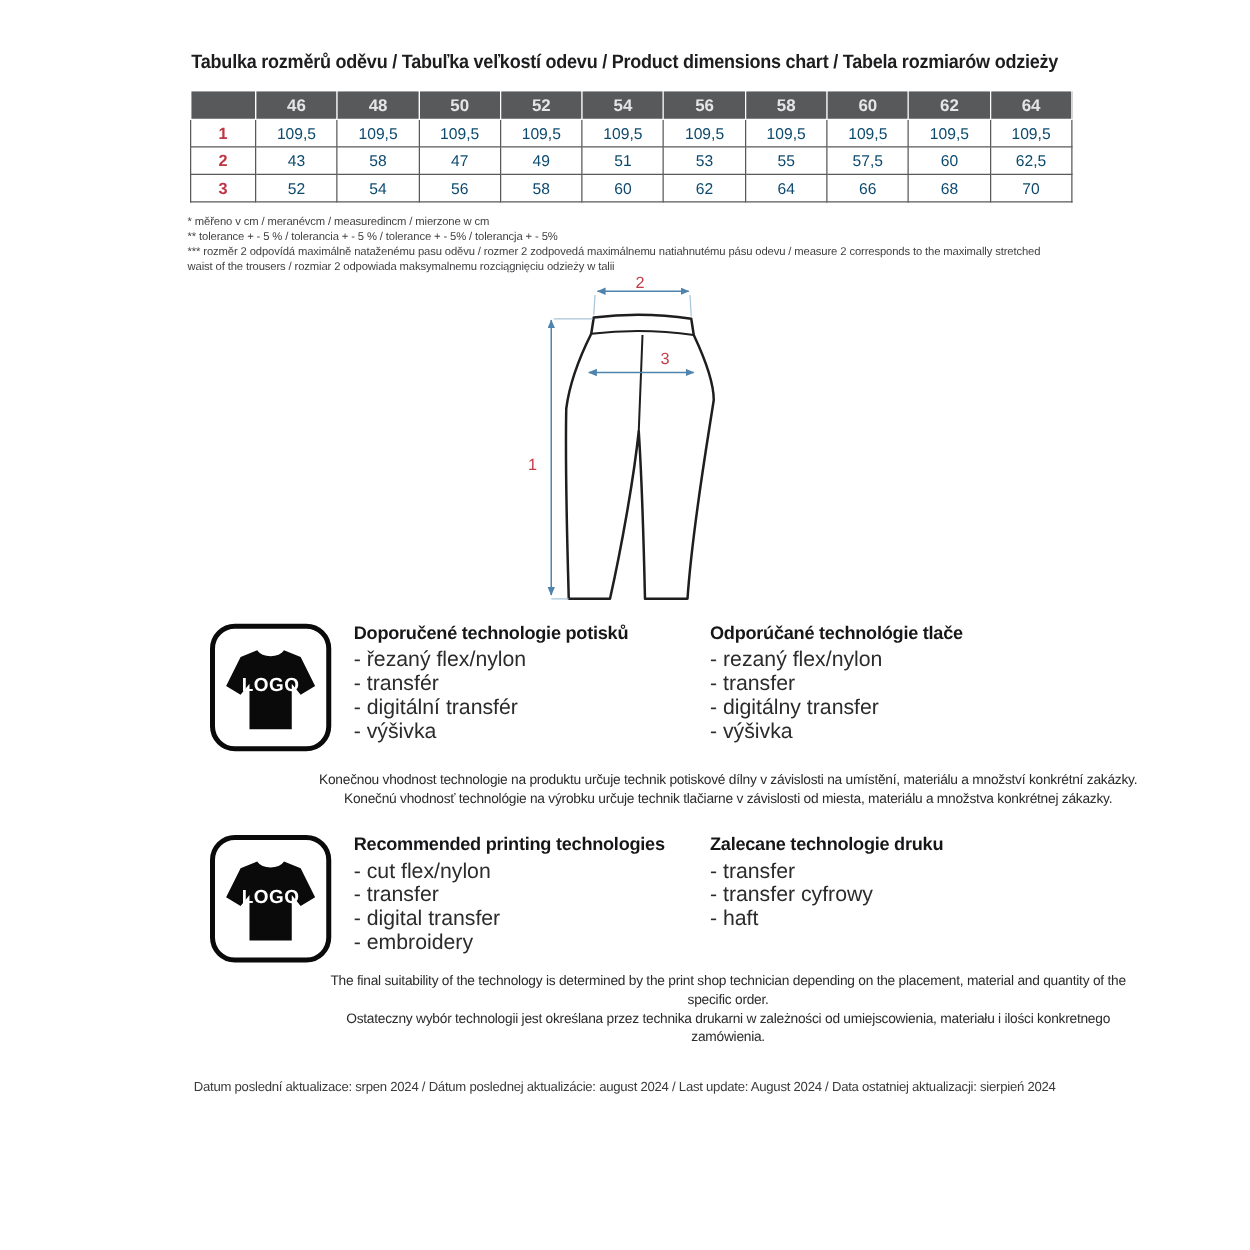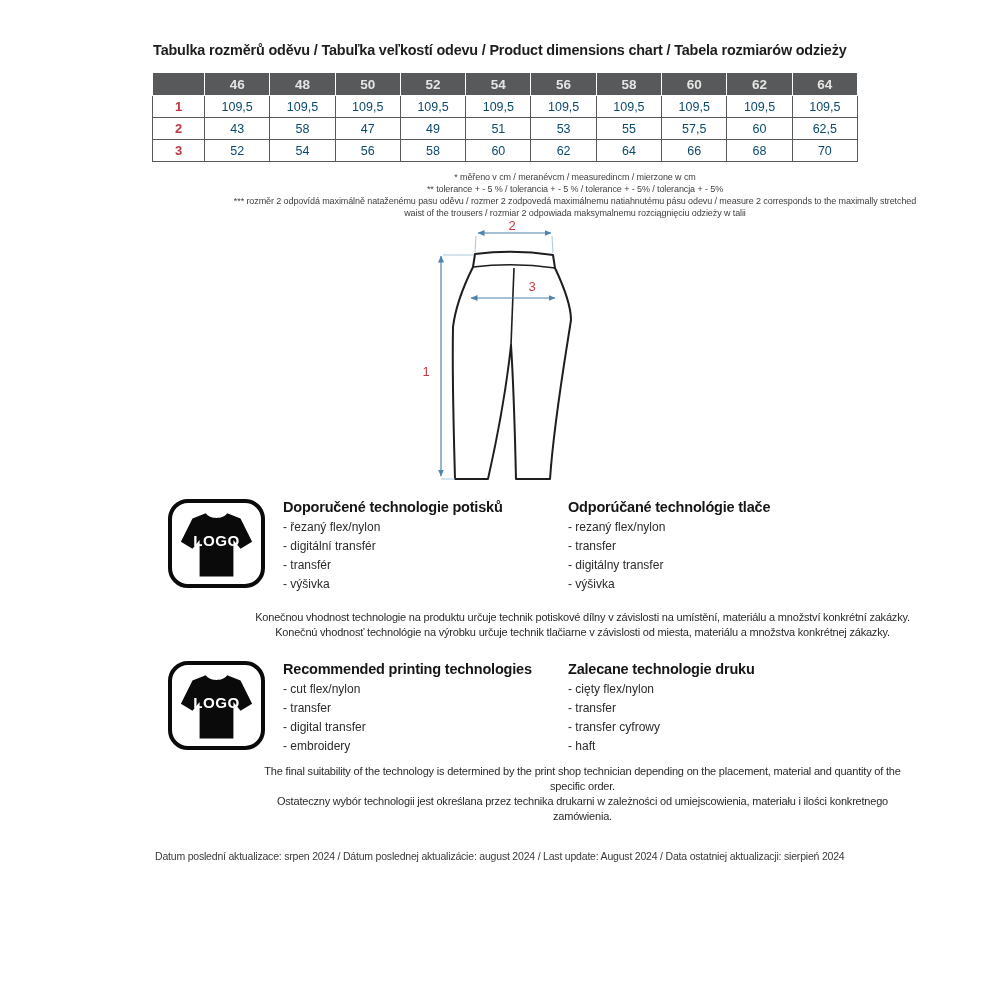--- a/index.html
+++ b/index.html
@@ -25,40 +25,40 @@
     background:#58595b; color:#e5e5e5; font-weight:bold; font-size:13.5px;
     height:23px; border:1px solid #fff; text-align:center;
   }
   .size-table td, .size-table tbody th {
     border:1px solid #58595b; height:22px; text-align:center;
     font-size:12.5px; color:#0c4a6e; background:#fff; font-weight:normal;
   }
   .size-table tbody th.rowlabel { color:#bf3442; font-weight:bold; font-size:13px; }
   
   .footnotes { margin:9px 0 0 150px; font-size:9px; line-height:12px;
-    color:#3f3f41; letter-spacing:-0.1px;text-align:center; }
+    color:#3f3f41; letter-spacing:-0.1px; }
   
   .diagram-zone { position:relative; height:274px; }
   .diagram-zone svg { display:block; margin-left:413px; }
   
   .tech-section {
     display:grid; grid-template-columns:97px 267px 1fr; column-gap:18px;
     margin-left:168px; align-items:start;
   }
   .tech-section.first { margin-top:6px; }
   .tech-section.second { margin-top:21px; }
   .logo-badge {
-    width:97px; height:89px; border:4px solid #0a0a0a; border-radius:20px;
+    width:97px; height:102px; border:4px solid #0a0a0a; border-radius:20px;
     background:#fff; display:flex; align-items:center; justify-content:center;
   }
   .tech-col .heading {
     font-size:14.5px; font-weight:bold; color:#161618; letter-spacing:-0.2px;
     margin-bottom:3px; white-space:nowrap;
   }
-  .tech-col .li { font-size:12px; line-height:19px; color:#2b2b2d; white-space:nowrap; }
+  .tech-col .li { font-size:17px; line-height:19px; color:#2b2b2d; white-space:nowrap; }
   
   .note { margin-left:165px; font-size:11px; line-height:15px; color:#2b2b2d;
     letter-spacing:-0.2px;text-align:center; }
   .note.mid { margin-top:16px; }
   .note.bottom { margin-top:8px; }
   .note .li { white-space:nowrap; }
   
   .footer-line { margin:26px 0 0 155px; font-size:10.5px; color:#3a3a3c;
     letter-spacing:-0.2px; white-space:nowrap; }
 </style>
@@ -171,22 +171,22 @@
     <div class="logo-badge">
       <svg width="89" height="89" viewBox="0 0 100 100">
         <path d="M38,16 C42,23 58,23 62,16 L77,22 L90,48 L77,56 L69,46 L69,87 L31,87 L31,46 L23,56 L10,48 L23,22 Z" fill="#0a0a0a"></path>
         <text x="50" y="53" text-anchor="middle" font-size="17" font-weight="bold" fill="#ffffff" font-family="Liberation Sans, sans-serif" letter-spacing="0.5">LOGO</text>
       </svg>
     </div>
     <div class="tech-col">
       <div class="heading">Doporučené technologie potisků</div>
       <div>
           <div class="li">- řezaný flex/nylon</div>
+          <div class="li">- transfér</div>
           <div class="li">- digitální transfér</div>
-          <div class="li">- transfér</div>
           <div class="li">- výšivka</div>
         </div>
     </div>
     <div class="tech-col">
       <div class="heading">Odporúčané technológie tlače</div>
       <div>
           <div class="li">- rezaný flex/nylon</div>
           <div class="li">- transfer</div>
           <div class="li">- digitálny transfer</div>
           <div class="li">- výšivka</div>
@@ -211,21 +211,20 @@
       <div>
           <div class="li">- cut flex/nylon</div>
           <div class="li">- transfer</div>
           <div class="li">- digital transfer</div>
           <div class="li">- embroidery</div>
         </div>
     </div>
     <div class="tech-col">
       <div class="heading">Zalecane technologie druku</div>
       <div>
-          <div class="li">- cięty flex/nylon</div>
           <div class="li">- transfer</div>
           <div class="li">- transfer cyfrowy</div>
           <div class="li">- haft</div>
         </div>
     </div>
   </div>
 
   <div class="note bottom">
       <div class="li">The final suitability of the technology is determined by the print shop technician depending on the placement, material and quantity of the</div>
       <div class="li">specific order.</div>

